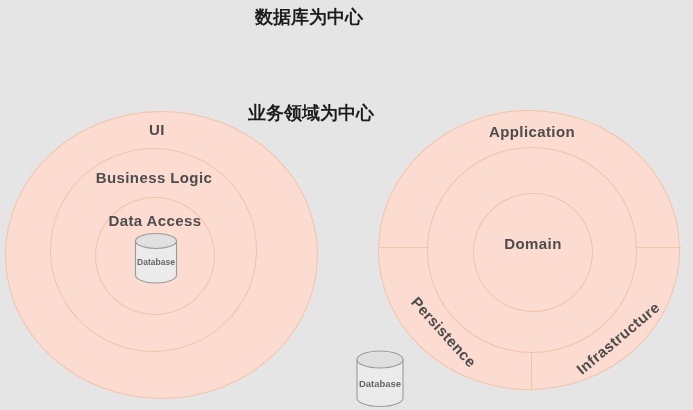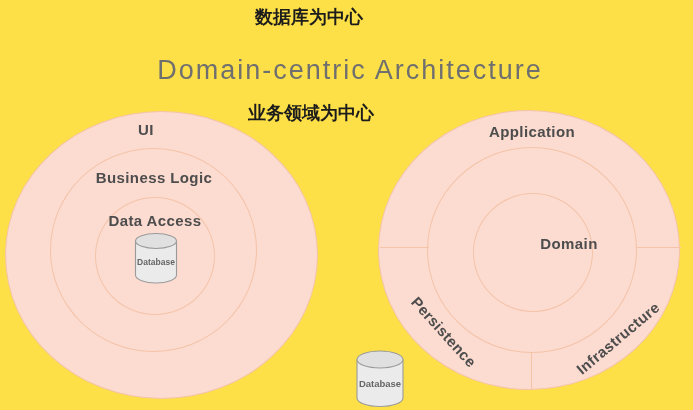--- a/index.html
+++ b/index.html
@@ -3,21 +3,21 @@
 <meta charset="utf-8">
 <style>
   :root{
     --circle-fill:#fcdbd0; --ring-stroke:#f4c3a8; --label-text:#4d4d4d;
     --title-text:#6f6f6f; --annotation-text:#1c1c1c;
     --cylinder-fill:#ebebeb; --cylinder-top-fill:#e0e0e0;
     --cylinder-stroke:#9b9b9b; --cylinder-label:#666666;
   }
   html,body{margin:0;padding:0;background:#fff;}
   .canvas{
-    position:relative;width:693px;height:410px;overflow:hidden;background:#fde047;
+    position:relative;width:693px;height:410px;overflow:hidden;background:#e5e5e5;
     font-family:"Liberation Sans",sans-serif;
   }
   .annotation{
     position:absolute;transform:translateX(-50%);
     font-size:18px;font-weight:600;color:var(--annotation-text);
     white-space:nowrap;line-height:1;
   }
   .zh-top{left:309px;top:8px;}
   .zh-bottom{left:311px;top:88px;margin-top:16px;}
   .title-line{
@@ -35,26 +35,26 @@
   #l-mid{left:50px;top:148px;width:207px;height:204px;}
   #l-inner{left:95px;top:197px;width:120px;height:118px;}
   #r-outer{left:378px;top:110px;width:302px;height:280px;}
   #r-mid{left:427px;top:147px;width:210px;height:206px;}
   #r-inner{left:473px;top:193px;width:120px;height:119px;}
   .ring-label{
     position:absolute;transform:translate(-50%,-50%);
     font-size:15px;font-weight:700;letter-spacing:.4px;
     color:var(--label-text);white-space:nowrap;line-height:1;
   }
-  #lbl-ui{left:146px;top:129px;text-align:center;}
+  #lbl-ui{left:157px;top:129px;text-align:center;}
   #lbl-bl{left:154px;top:177px;}
   #lbl-da{left:155px;top:220px;}
   #lbl-pres{left:532px;top:131px;}
   #lbl-app{left:532px;top:177px;}
-  #lbl-dom{left:533px;top:243px;margin-left:36px;}
+  #lbl-dom{left:533px;top:243px;}
   #lbl-pers{left:444px;top:332px;transform:translate(-50%,-50%) rotate(48deg);}
   #lbl-infra{left:618px;top:338px;transform:translate(-50%,-50%) rotate(-40deg);}
   .divider{position:absolute;background:var(--ring-stroke);}
   #div-left{left:380px;top:247px;width:49px;height:1px;}
   #div-right{left:636px;top:247px;width:45px;height:1px;}
   #div-bottom{left:531px;top:353px;width:1px;height:37px;}
   .cyl{position:absolute;overflow:visible;}
   #cyl-left{left:133px;top:232px;width:46px;height:52px;}
   #cyl-right{left:354px;top:350px;width:52px;height:58px;}
   .cyl-body{fill:var(--cylinder-fill);stroke:var(--cylinder-stroke);stroke-width:1.1;}
@@ -65,21 +65,20 @@
   }
   #cyl-left .cyl-text{font-size:8.5px;}
   #cyl-right .cyl-text{font-size:9.5px;}
 </style>
 </head>
 <body>
 
 <div class="canvas">
 
   <div class="annotation zh-top">数据库为中心</div>
-  <h1 class="title-line line2">Domain-centric Architecture</h1>
   <div class="annotation zh-bottom">业务领域为中心</div>
 
   <div class="circle" id="l-outer"></div>
   <div class="circle" id="l-mid"></div>
   <div class="circle" id="l-inner"></div>
   <div class="ring-label" id="lbl-ui">UI</div>
   <div class="ring-label" id="lbl-da">Data Access</div>
   <div class="ring-label" id="lbl-bl">Business Logic</div>
 
   <svg class="cyl" id="cyl-left" viewBox="0 0 46 52">

